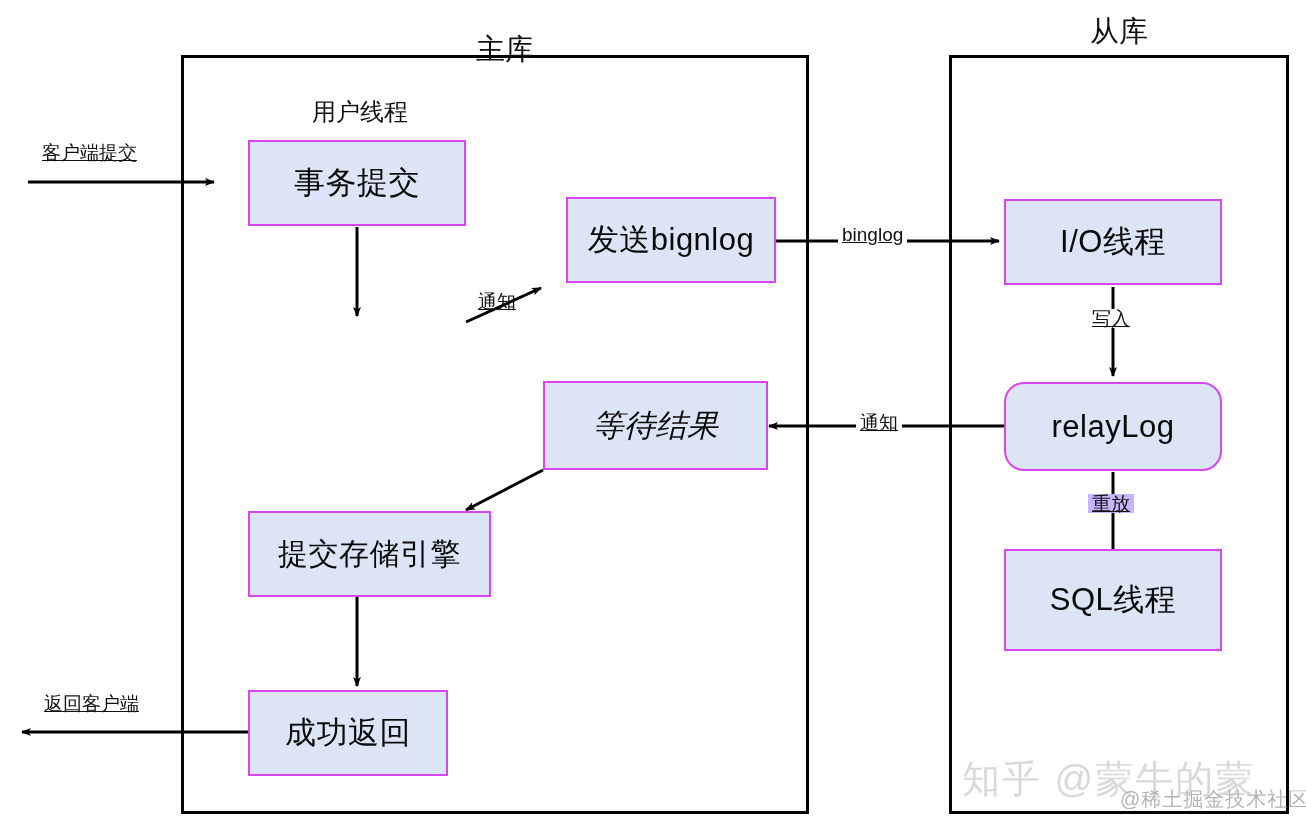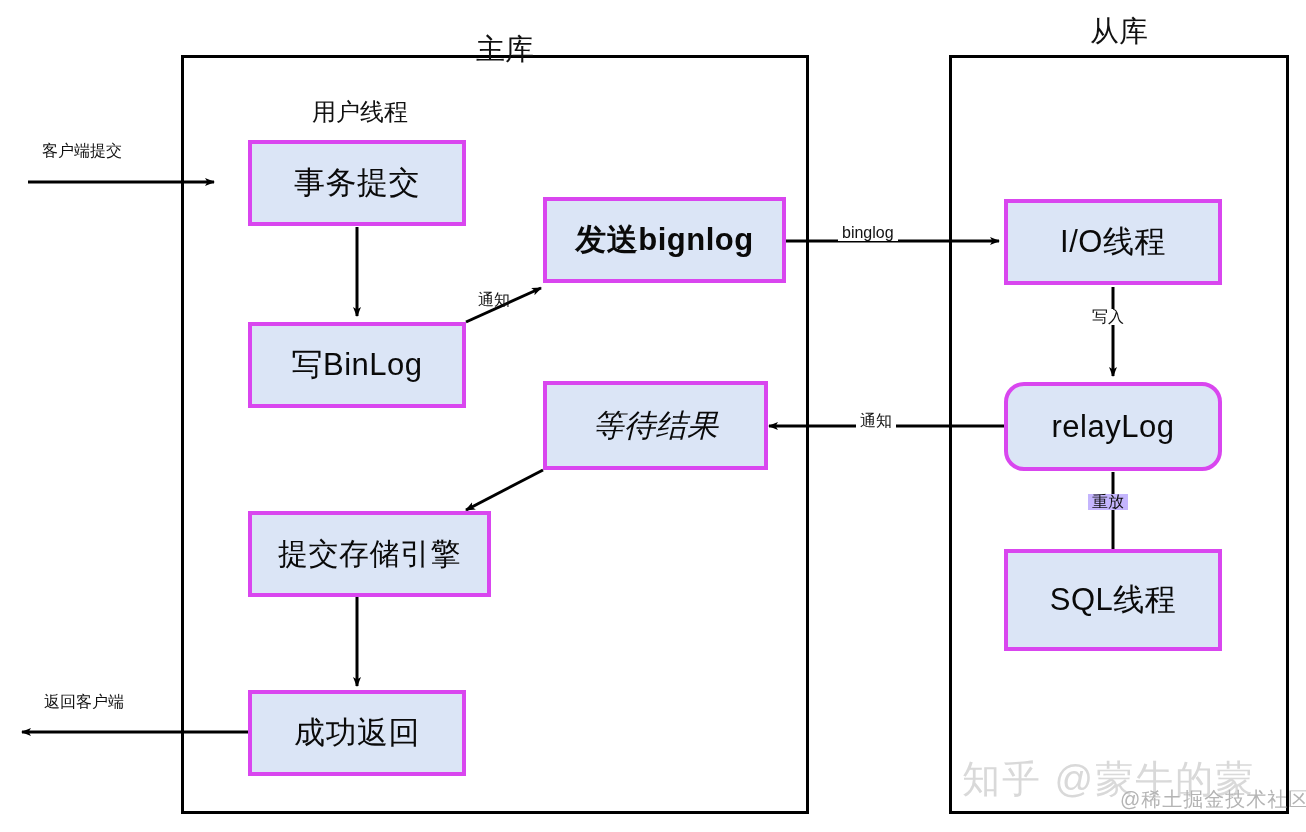--- a/index.html
+++ b/index.html
@@ -33,39 +33,39 @@
     line-height: 1;
     color: #111111;
     white-space: nowrap;
     text-align: center;
   }
   
   .node {
     position: absolute;
     box-sizing: border-box;
     background: #dbe5f6;
-    border: 4px solid #d946ef;
+    border: 2px solid #d946ef;
     display: flex;
     align-items: center;
     justify-content: center;
     color: #0a0a0a;
     font-size: 31px;
     letter-spacing: 0.5px;
     white-space: nowrap;
   }
   .node.narrow-text { font-size: 30px; }
   
   .label {
     position: absolute;
     font-size: 21px;
     line-height: 1;
     color: #111111;
     white-space: nowrap;
   }
-  .label.lg { font-size: 16px; }
+  .label.lg { font-size: 19px; text-decoration: underline; }
   
   #wires {
     position: absolute;
     left: 0;
     top: 0;
     width: 1306px;
     height: 832px;
     pointer-events: none;
   }
   
@@ -140,29 +140,28 @@
       <line x1="357" y1="597" x2="357" y2="686" stroke="#000000" stroke-width="3" marker-end="url(#arrow)"></line>
     </g>
 
     <g>
       <line x1="248" y1="732" x2="22" y2="732" stroke="#000000" stroke-width="3" marker-end="url(#arrow)"></line>
     </g>
   </svg>
 
   <div class="node" style="left:248px; top:140px; width:218px; height:86px;">事务提交</div>
 
-  <div class="node" style="left:248px; top:322px; width:218px; height:86px;">写BinLog</div>
 
-  <div class="node" style="left:543px; top:197px; width:243px; height:86px;font-weight:bold;">发送bignlog</div>
+  <div class="node" style="left:566px; top:197px; width:210px; height:86px;">发送bignlog</div>
 
   <div class="node" style="left:543px; top:381px; width:225px; height:89px;font-style:italic;">等待结果</div>
 
   <div class="node narrow-text" style="left:248px; top:511px; width:243px; height:86px;">提交存储引擎</div>
 
-  <div class="node" style="left:248px; top:690px; width:218px; height:86px;">成功返回</div>
+  <div class="node" style="left:248px; top:690px; width:200px; height:86px;">成功返回</div>
 
   <div class="node" style="left:1004px; top:199px; width:218px; height:86px;">I/O线程</div>
 
   <div class="node" style="left:1004px; top:382px; width:218px; height:89px;border-radius:20px;">relayLog</div>
 
   <div class="node" style="left:1004px; top:549px; width:218px; height:102px;">SQL线程</div>
 
   <div class="label lg" style="left:42px; top:143px;">客户端提交</div>
 
   <div class="label lg" style="left:478px; top:292px;">通知</div>

